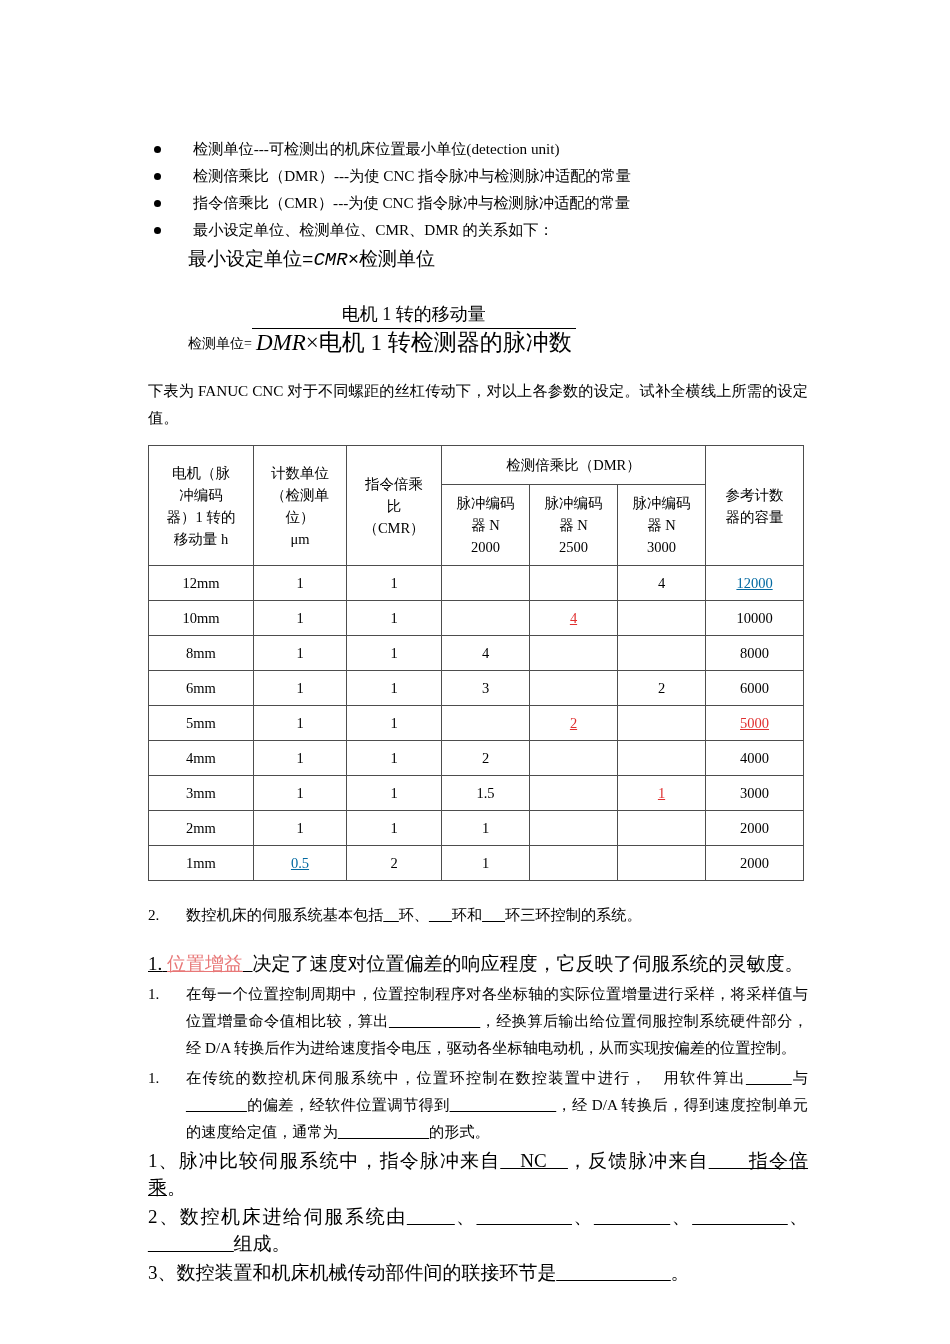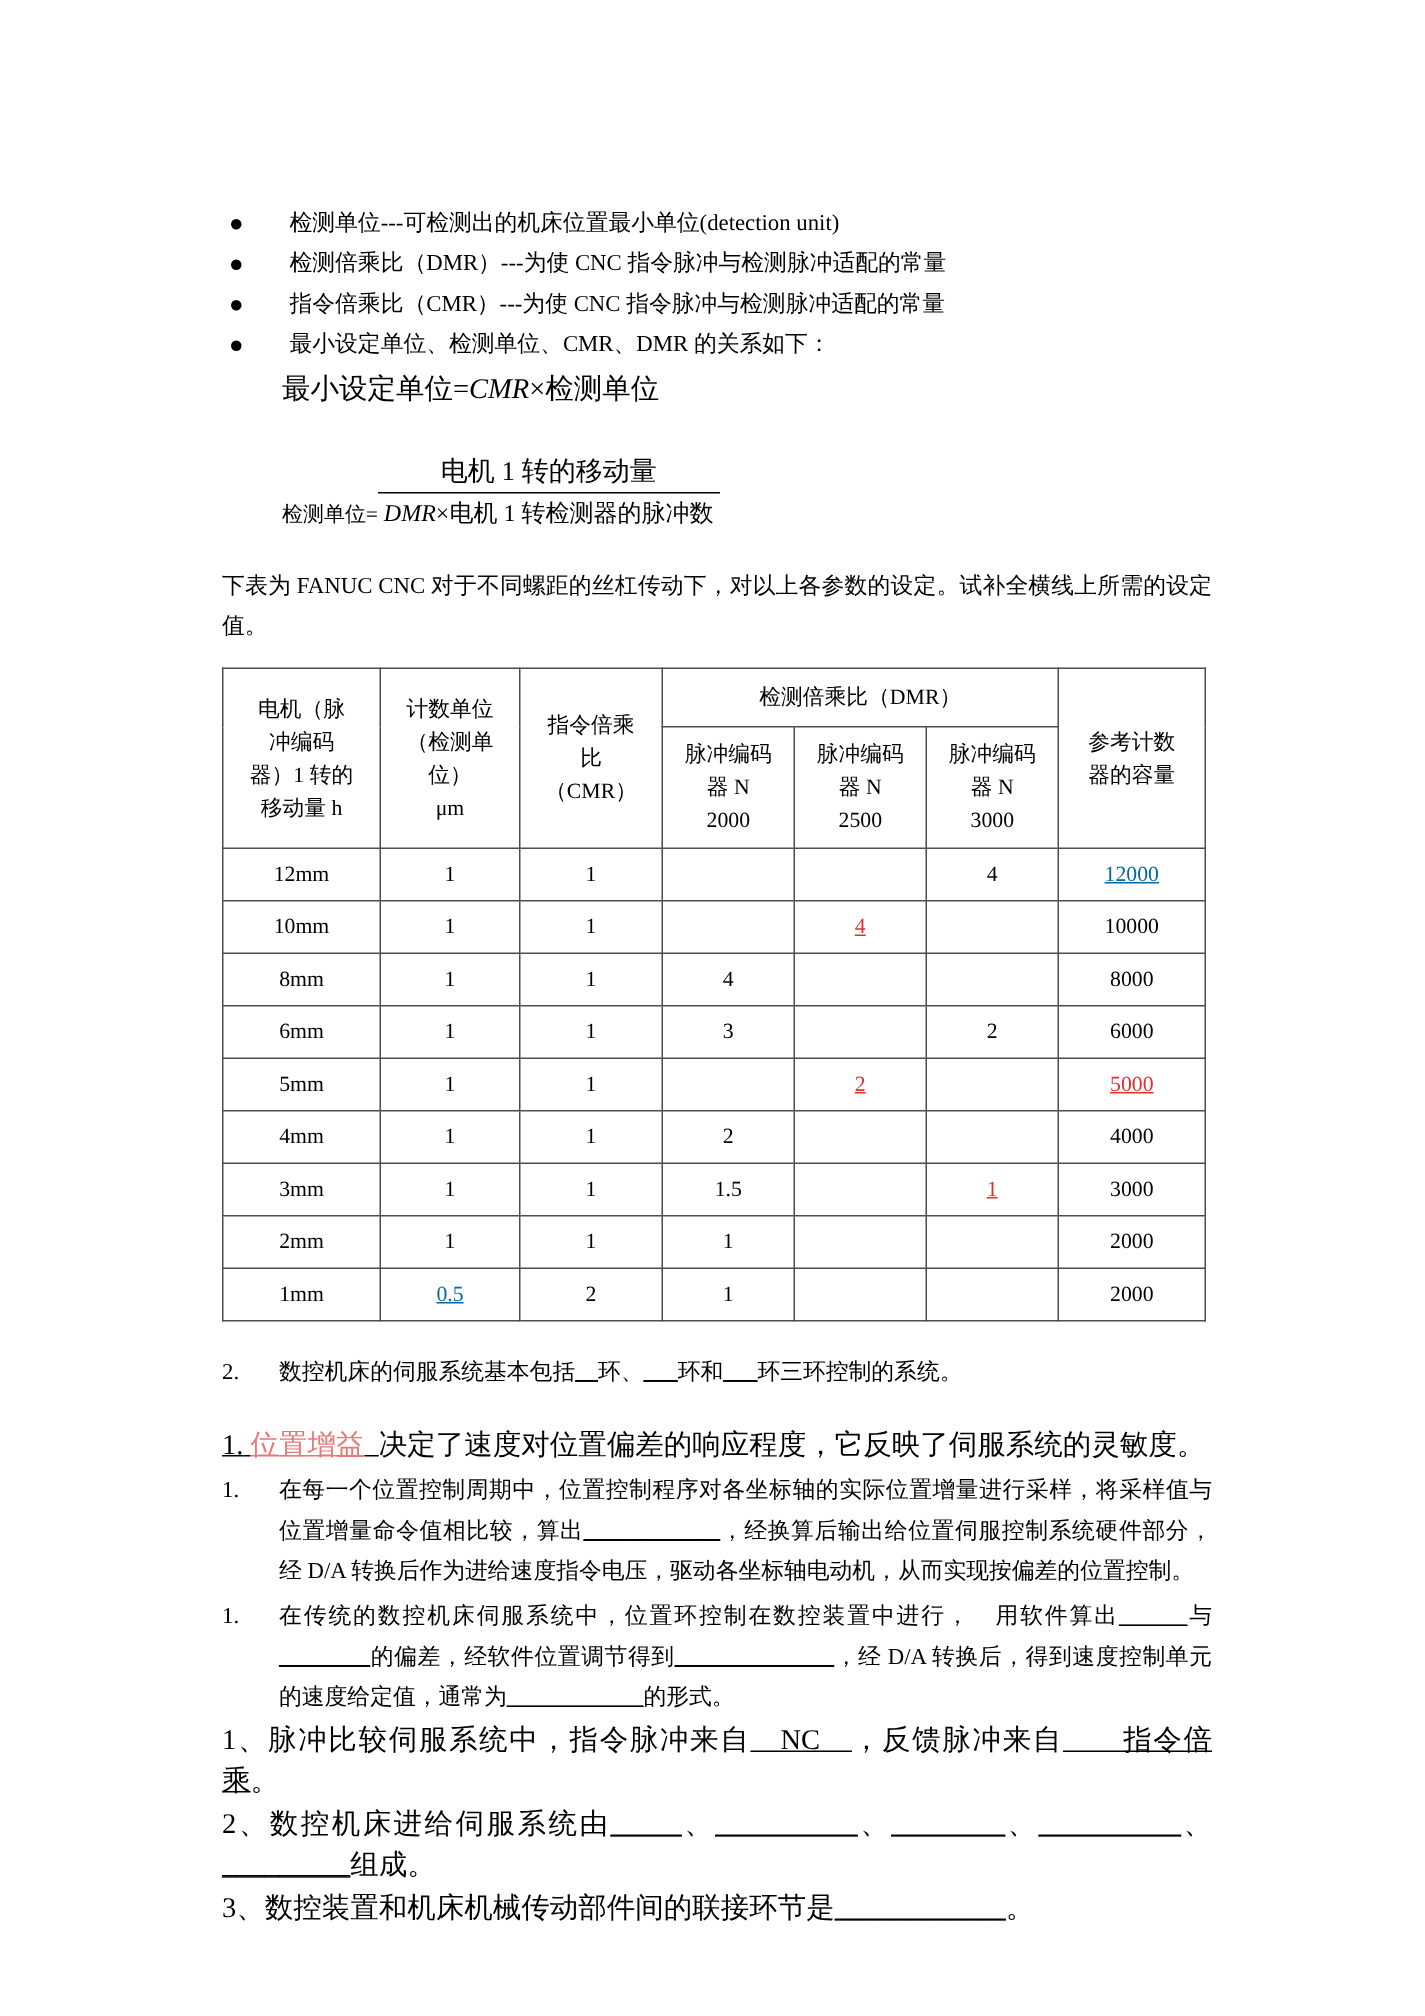--- a/index.html
+++ b/index.html
@@ -51,20 +51,21 @@
     background: #000;
     border-radius: 50%;
   }
 
   
   .formula-1 {
     font-size: 19px;
     line-height: 30px;
     margin: 2px 0 0 40px;
     white-space: nowrap;
+    font-family: Liberation Mono, monospace;
   }
   .formula-1 .ital { font-style: italic; }
 
   .formula-2-wrap {
     margin: 26px 0 0 0;
     height: 72px;
     position: relative;
   }
   .frac-row {
     display: flex;
@@ -84,21 +85,21 @@
   }
   .frac .num {
     font-size: 18px;
     line-height: 26px;
     padding: 0 4px 1px 4px;
     border-bottom: 1.3px solid #000;
     white-space: nowrap;
     font-family: Liberation Serif, serif;
   }
   .frac .den {
-    font-size: 16px;
+    font-size: 23px;
     line-height: 26px;
     padding: 1px 4px 0 4px;
     white-space: nowrap;
   }
   .frac .ital { font-style: italic; }
 
   
   .para {
     font-size: 15.2px;
     line-height: 27px;

